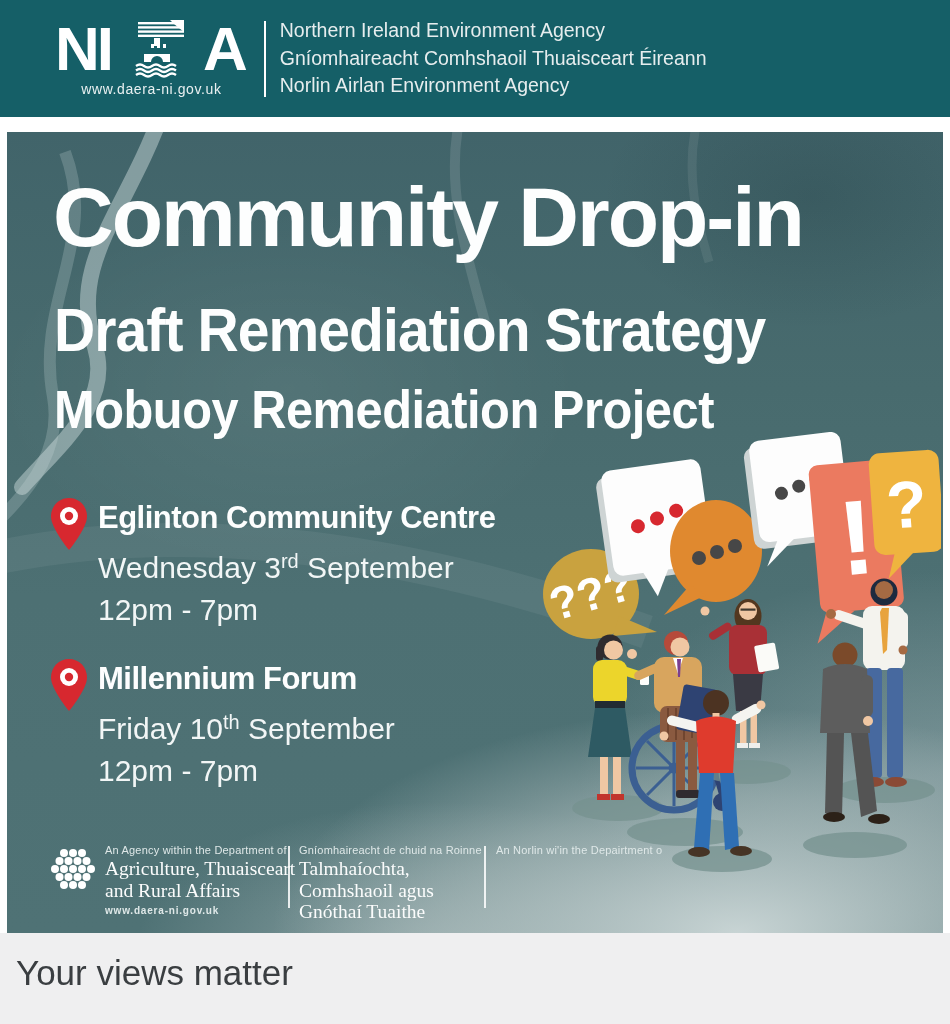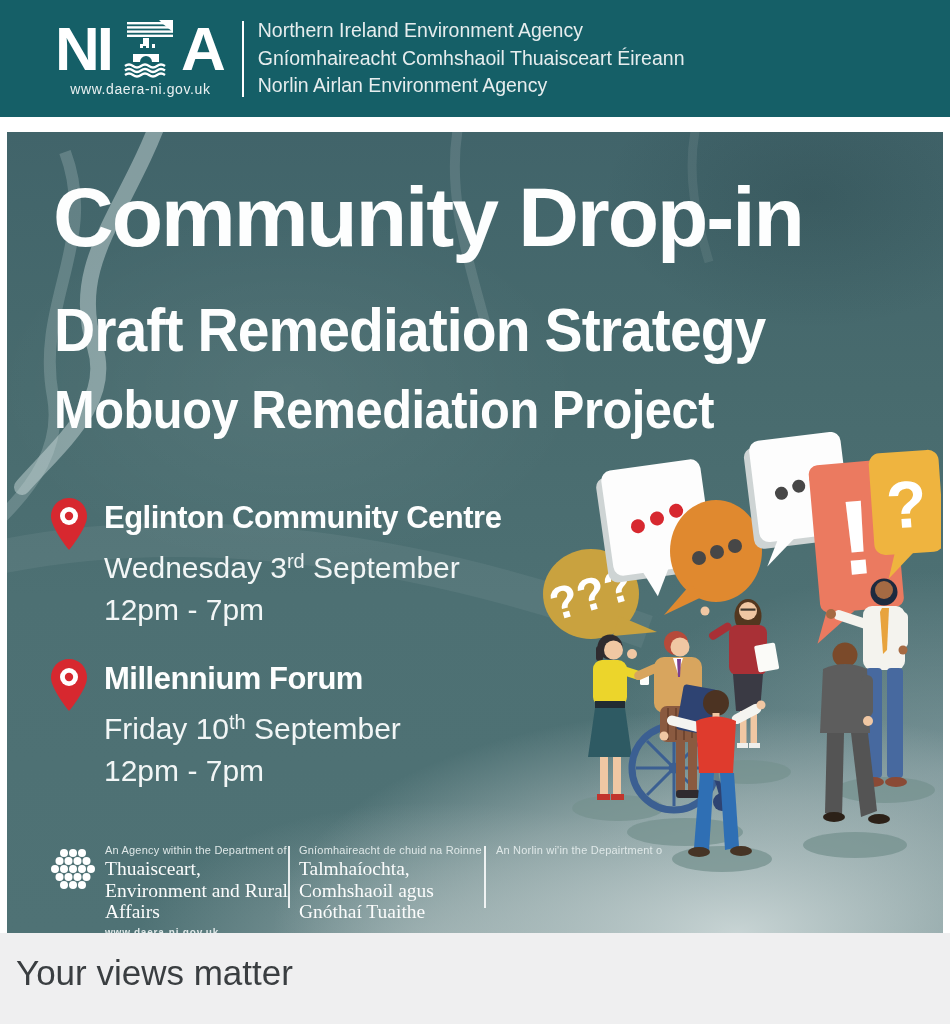--- a/index.html
+++ b/index.html
@@ -5,21 +5,21 @@
   * { box-sizing: border-box; margin: 0; padding: 0; }
   html,body { width: 950px; height: 1024px; background: #ffffff; }
   body { font-family: "Liberation Sans", sans-serif; position: relative; overflow: hidden; }
 
   
   .topbar {
     position: absolute; left: 0; top: 0; width: 950px; height: 117px;
     background: #155f67; display: flex; align-items: center; padding-left: 55px;
   }
   .logo-block { display: flex; flex-direction: column; align-items: center; }
-  .logo-row { display: flex; align-items: flex-start; gap: 8px; }
+  .logo-row { display: flex; align-items: flex-start; gap: 19px; }
   .logo-ni, .logo-a {
     color: #ffffff; font-weight: bold; font-size: 62px; letter-spacing: -3px;
     line-height: 58px; font-family: "Liberation Sans", sans-serif;
   }
   .logo-a { letter-spacing: 0; }
   .logo-url { color: #e9f0f1; font-size: 14px; letter-spacing: 0.6px; margin-top: 3px; }
   .topbar-divider { width: 2px; height: 76px; background: #ffffff; margin: 0 14px 0 16px; }
   .topbar-lines { color: #e6edee; font-size: 19.5px; line-height: 27.5px; }
 
   
@@ -45,21 +45,21 @@
     position: absolute; left: 47px; top: 164px; z-index: 3;
     color: #fdfefe; font-size: 62px; font-weight: bold; letter-spacing: -1px; line-height: 68px;
     transform: scaleX(0.92); transform-origin: left top; white-space: nowrap;
   }
   .poster-sub2 {
     position: absolute; left: 47px; top: 249px; z-index: 3;
     color: #fdfefe; font-size: 53px; font-weight: bold; letter-spacing: -0.5px; line-height: 58px;
     transform: scaleX(0.92); transform-origin: left top; white-space: nowrap;
   }
 
-  .event { position: absolute; left: 44px; z-index: 4; display: flex; gap: 17px; }
+  .event { position: absolute; left: 44px; z-index: 4; display: flex; gap: 11px; }
   .event-1 { top: 366px; }
   .event-2 { top: 527px; }
   .pin { flex: 0 0 36px; }
   .event-text { color: #f2f6f6; }
   .event-venue { font-size: 31px; font-weight: bold; letter-spacing: -0.5px; line-height: 40px; color: #fdfefe; white-space: nowrap; }
   .event-date  { font-size: 30px; line-height: 40px; margin-top: 3px; white-space: nowrap; }
   .event-date sup { font-size: 20px; vertical-align: 10px; }
   .event-time  { font-size: 30px; line-height: 40px; margin-top: 2px; white-space: nowrap; }
 
   .illustration { position: absolute; left: 510px; top: 300px; z-index: 2; }
@@ -330,21 +330,21 @@
           <circle cx="17.5" cy="30" r="4"></circle>
           <circle cx="26.5" cy="30" r="4"></circle>
           <circle cx="35.5" cy="30" r="4"></circle>
         <circle cx="13" cy="38" r="4"></circle>
           <circle cx="22" cy="38" r="4"></circle>
           <circle cx="31" cy="38" r="4"></circle>
       </g>
     </svg>
     <div class="f-col f-col-1">
       <div class="f-small">An Agency within the Department of</div>
-      <div class="f-main">Thuaisceart, Environment and Rural Affairs</div>
+      <div class="f-main">Agriculture, Thuaisceart and Rural Affairs</div>
       <div class="f-url">www.daera-ni.gov.uk</div>
     </div>
     <div class="f-div f-div-1"></div>
     <div class="f-col f-col-2">
       <div class="f-small">Gníomhaireacht de chuid na Roinne</div>
       <div class="f-main">Talmhaíochta, Comhshaoil agus Gnóthaí Tuaithe</div>
     </div>
     <div class="f-div f-div-2"></div>
     <div class="f-col f-col-3">
       <div class="f-small">An Norlin wi'in the Depairtment o</div>

